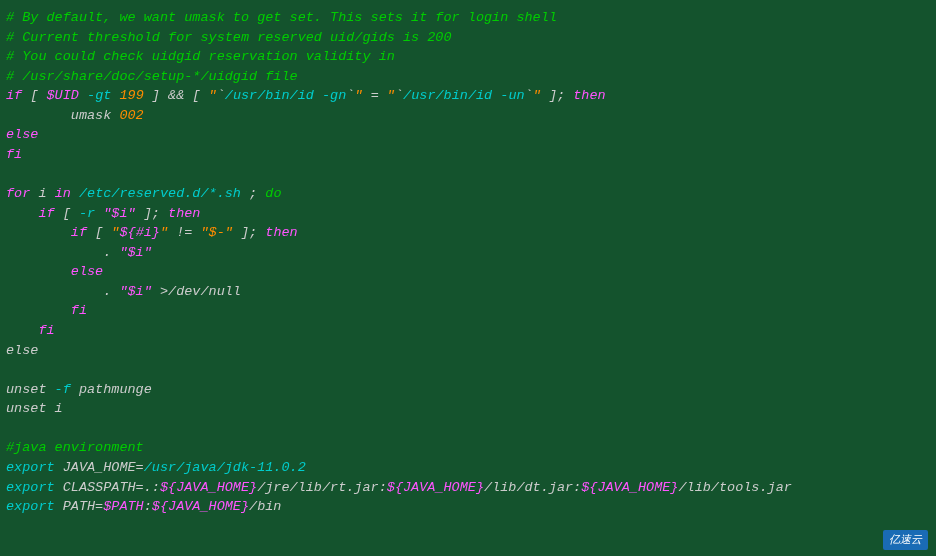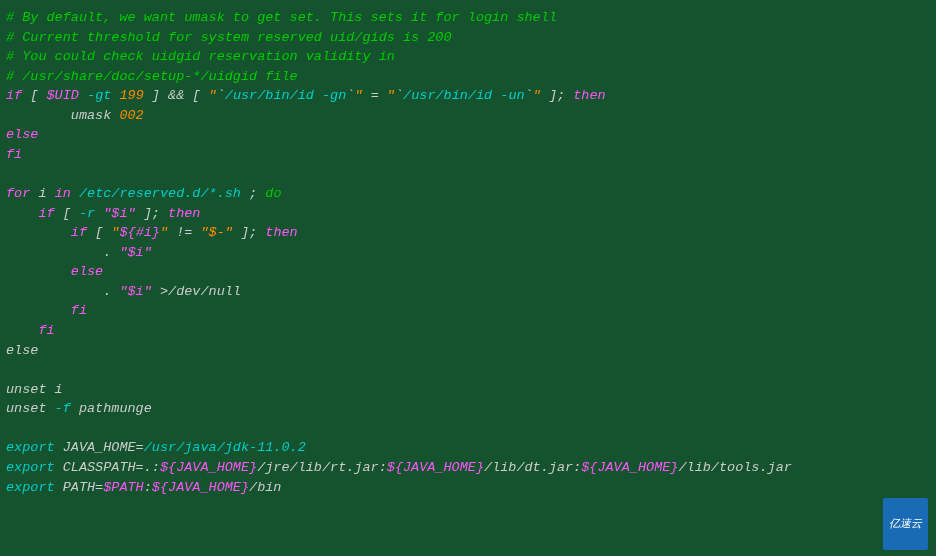--- a/index.html
+++ b/index.html
@@ -35,21 +35,21 @@
     .c-do { color: #00cc00; }
 
     
     .watermark {
       position: absolute;
       bottom: 6px;
       right: 8px;
       background: #1a6bb5;
       color: #fff;
       font-size: 11px;
-      padding: 18px 6px;
+      padding: 2px 6px;
       border-radius: 2px;
       font-family: sans-serif;
       z-index: 10;
     }
   </style>
 </head>
 <body>
 
 <div class="terminal">
 
@@ -85,26 +85,27 @@
   <span class="line"><span class="c-white">            . </span><span class="c-magenta">"$i"</span><span class="c-white"> &gt;/dev/null</span></span>
 
   <span class="line"><span class="c-white">        </span><span class="c-keyword">fi</span></span>
 
   <span class="line"><span class="c-white">    </span><span class="c-keyword">fi</span></span>
 
   <span class="line"><span class="c-white">else</span></span>
 
   <span class="line"> </span>
 
+  <span class="line"><span class="c-white">unset </span><span class="c-cyan">-f</span><span class="c-white"> pathmunge</span></span>
+
   <span class="line"><span class="c-white">unset i</span></span>
-
-  <span class="line"><span class="c-white">unset </span><span class="c-cyan">-f</span><span class="c-white"> pathmunge</span></span>
 
   <span class="line"> </span>
 
+  <span class="line"><span class="c-comment">#java environment</span></span>
 
   <span class="line"><span class="c-cyan">export</span><span class="c-white"> JAVA_HOME=</span><span class="c-cyan">/usr/java/jdk-11.0.2</span></span>
 
   <span class="line"><span class="c-cyan">export</span><span class="c-white"> CLASSPATH=.:</span><span class="c-magenta">${JAVA_HOME}</span><span class="c-white">/jre/lib/rt.jar:</span><span class="c-magenta">${JAVA_HOME}</span><span class="c-white">/lib/dt.jar:</span><span class="c-magenta">${JAVA_HOME}</span><span class="c-white">/lib/tools.jar</span></span>
 
   <span class="line"><span class="c-cyan">export</span><span class="c-white"> PATH=</span><span class="c-magenta">$PATH</span><span class="c-white">:</span><span class="c-magenta">${JAVA_HOME}</span><span class="c-white">/bin</span></span>
 
   <span class="line"> </span>
 
   <span class="line"></span>

